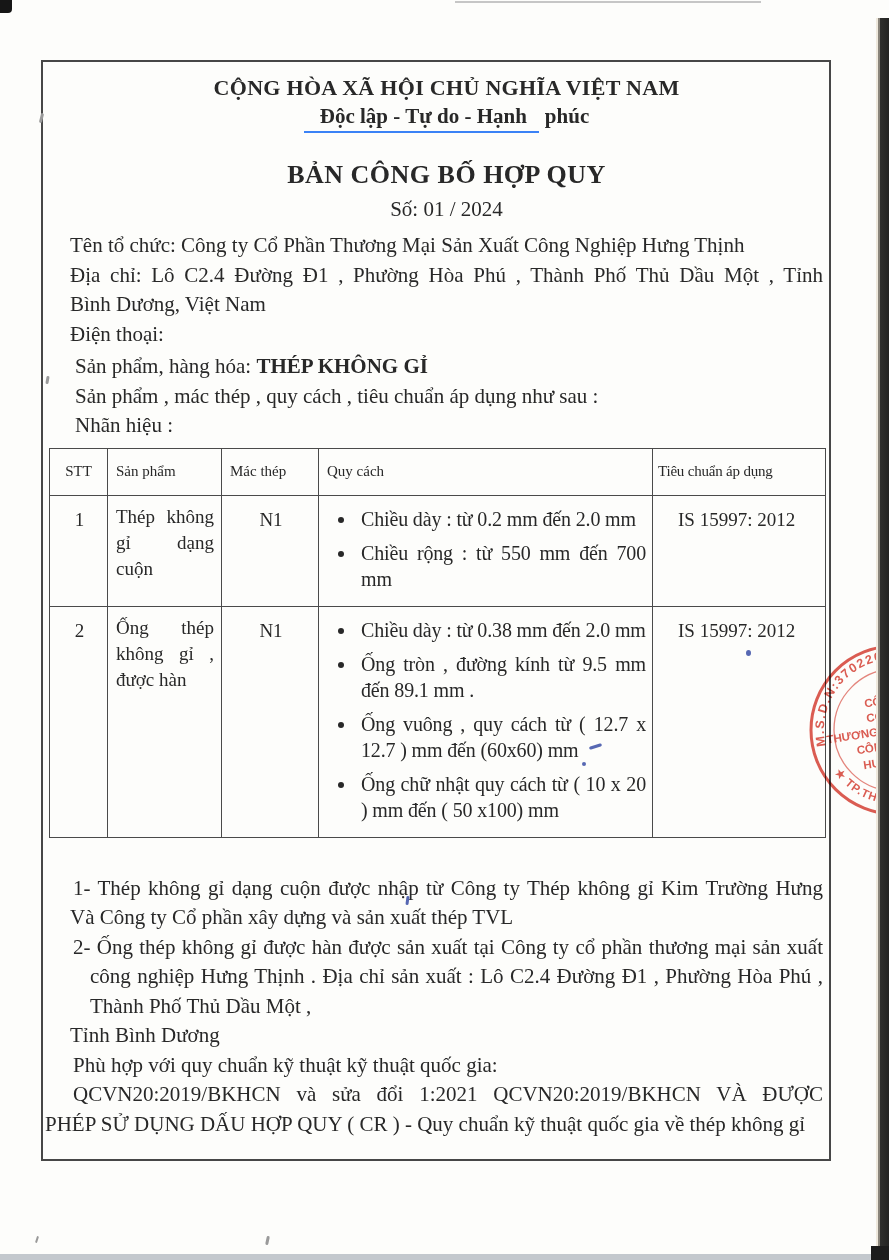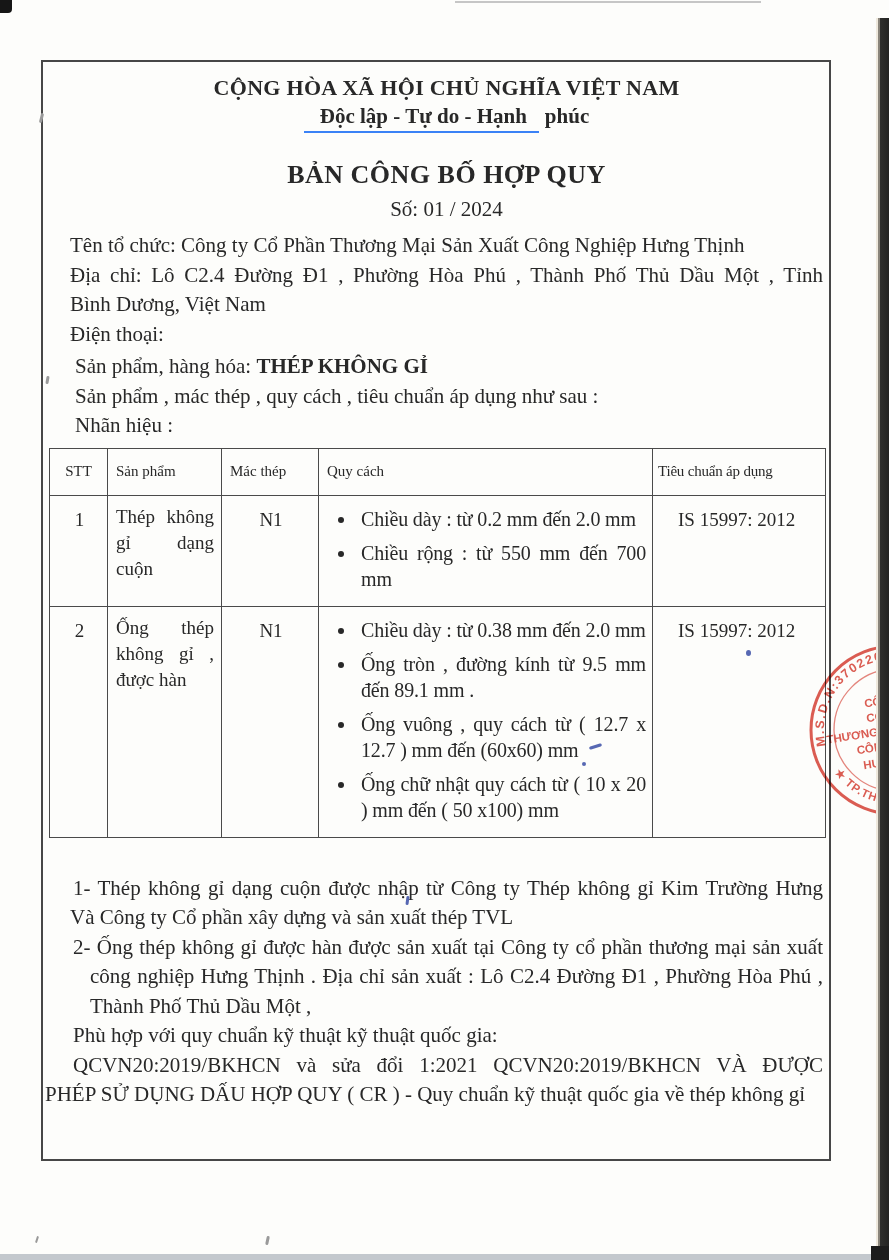--- a/index.html
+++ b/index.html
@@ -131,20 +131,21 @@
           </tr>
         </tbody>
       </table>
 
       <div class="notes">
         <div class="ind3 jlast">1- Thép không gỉ dạng cuộn được nhập từ Công ty Thép không gỉ Kim Trường Hưng</div>
         <div>Và Công ty Cổ phần xây dựng và sản xuất thép TVL</div>
         <div class="ind3 jlast">2- Ống thép không gỉ được hàn được sản xuất tại Công ty cổ phần thương mại sản xuất</div>
         <div class="ind20 jlast">công nghiệp Hưng Thịnh . Địa chỉ sản xuất : Lô C2.4 Đường Đ1 , Phường Hòa Phú ,</div>
         <div class="ind20">Thành Phố Thủ Dầu Một ,</div>
+        <div>Tỉnh Bình Dương</div>
         <div class="ind3">Phù hợp với quy chuẩn kỹ thuật kỹ thuật quốc gia:</div>
         <div class="ind3 jlast">QCVN20:2019/BKHCN và sửa đổi 1:2021 QCVN20:2019/BKHCN VÀ ĐƯỢC</div>
         <div class="std2">PHÉP SỬ DỤNG DẤU HỢP QUY ( CR ) -  Quy chuẩn kỹ thuật quốc gia về thép không gỉ</div>
       </div>
 
     </div>
   </div>
 
   <svg class="stamp" width="220" height="220" viewBox="0 0 220 220">
     <defs>

